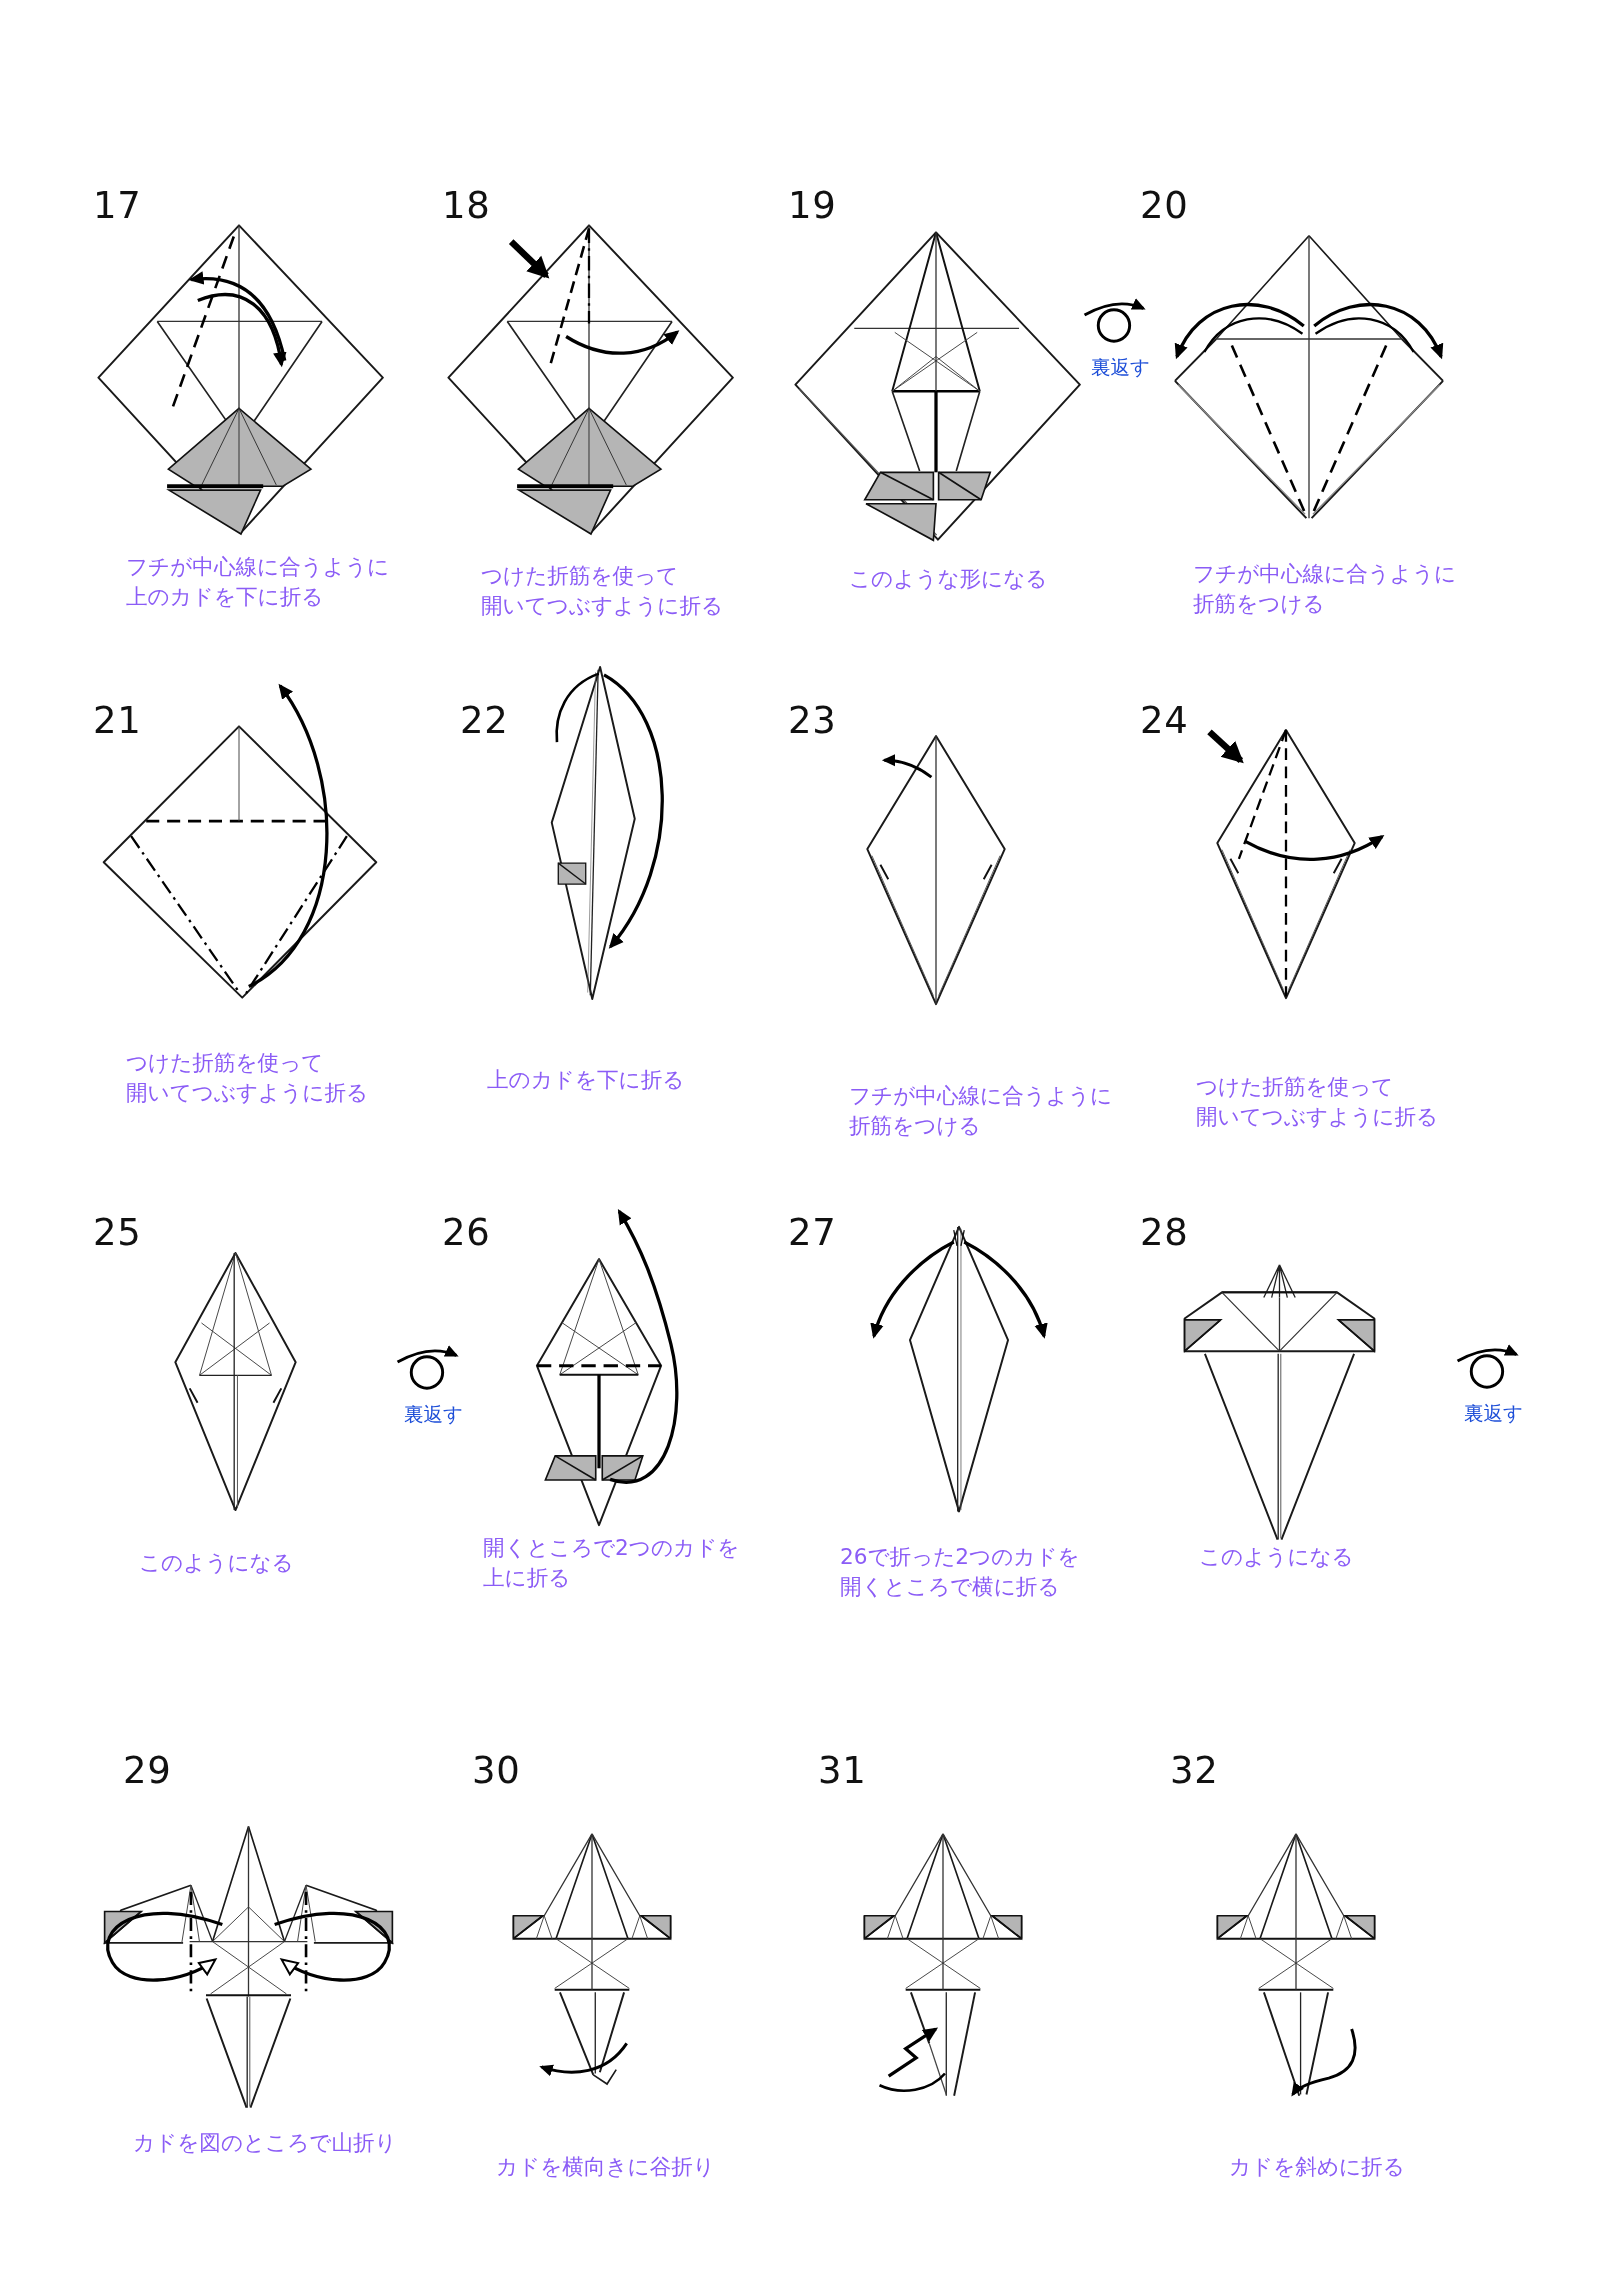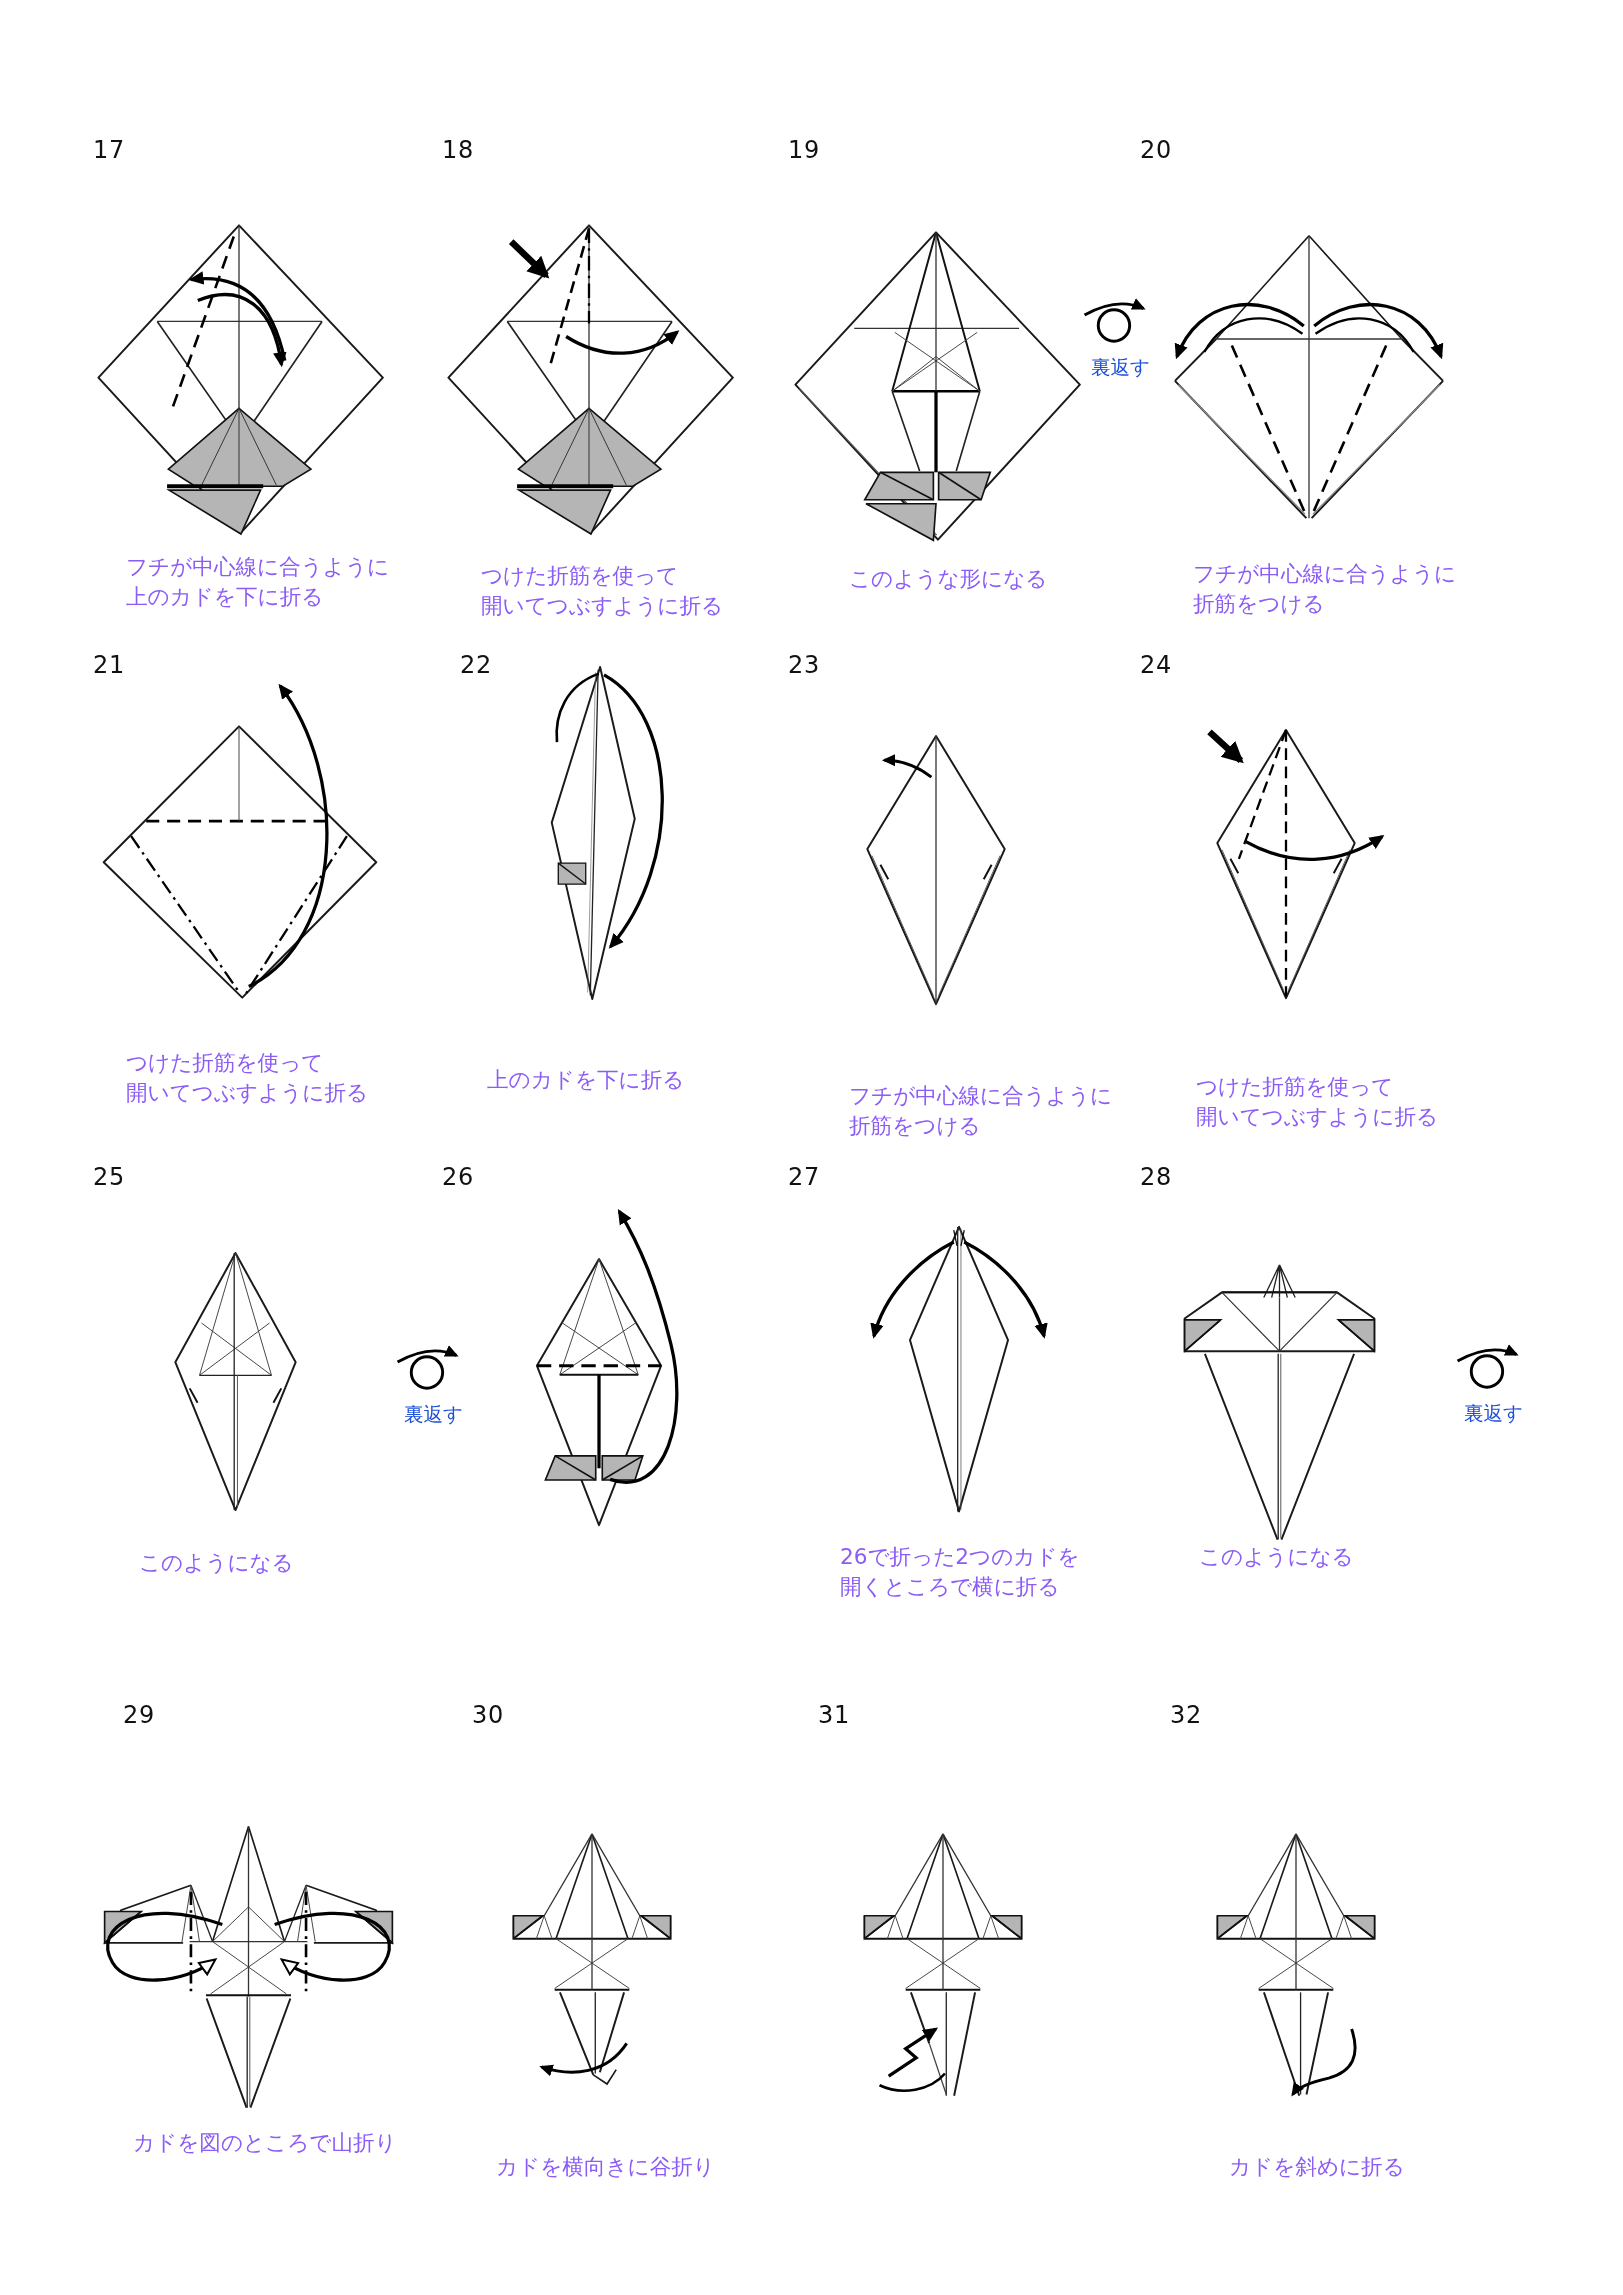--- a/index.html
+++ b/index.html
@@ -1,18 +1,18 @@
 <!DOCTYPE html>
 <html style="font-size:10.5px"><head>
 <meta charset="utf-8">
 <style>
   html,body{margin:0;padding:0;background:#ffffff;}
   .page{position:relative;width:1623px;height:2295px;background:#ffffff;overflow:hidden;
         font-family:"DejaVu Sans","Liberation Sans",sans-serif;color:#111;}
-  .num{position:absolute;font-size:24px;font-weight:400;color:#111;letter-spacing:0.7px;}
+  .num{position:absolute;font-size:37px;font-weight:400;color:#111;letter-spacing:0.7px;margin-top:48px;}
   .cap{position:absolute;font-size:21.6px;line-height:30px;color:#8b5cf6;white-space:nowrap;}
   .diag{position:absolute;}
   .flip{position:absolute;text-align:center;}
   .flip-label{font-size:19.6px;color:#1d4ed8;margin-top:1.3px;white-space:nowrap;}
   svg{display:block;}
 </style>
 </head>
 <body>
 
 <div class="page">
@@ -330,20 +330,24 @@
   <div>フチが中心線に合うように</div>
   <div>折筋をつける</div>
 </div>
 <div class="cap" style="left:1196px;top:1072px">
   <div>つけた折筋を使って</div>
   <div>開いてつぶすように折る</div>
 </div>
 <div class="cap" style="left:139px;top:1548px">
   <div>このようになる</div>
 </div>
+<div class="cap" style="left:483px;top:1533px">
+  <div>開くところで2つのカドを</div>
+  <div>上に折る</div>
+</div>
 <div class="cap" style="left:840px;top:1542px">
   <div>26で折った2つのカドを</div>
   <div>開くところで横に折る</div>
 </div>
 <div class="cap" style="left:1199px;top:1542px">
   <div>このようになる</div>
 </div>
 <div class="cap" style="left:133px;top:2128px">
   <div>カドを図のところで山折り</div>
 </div>

